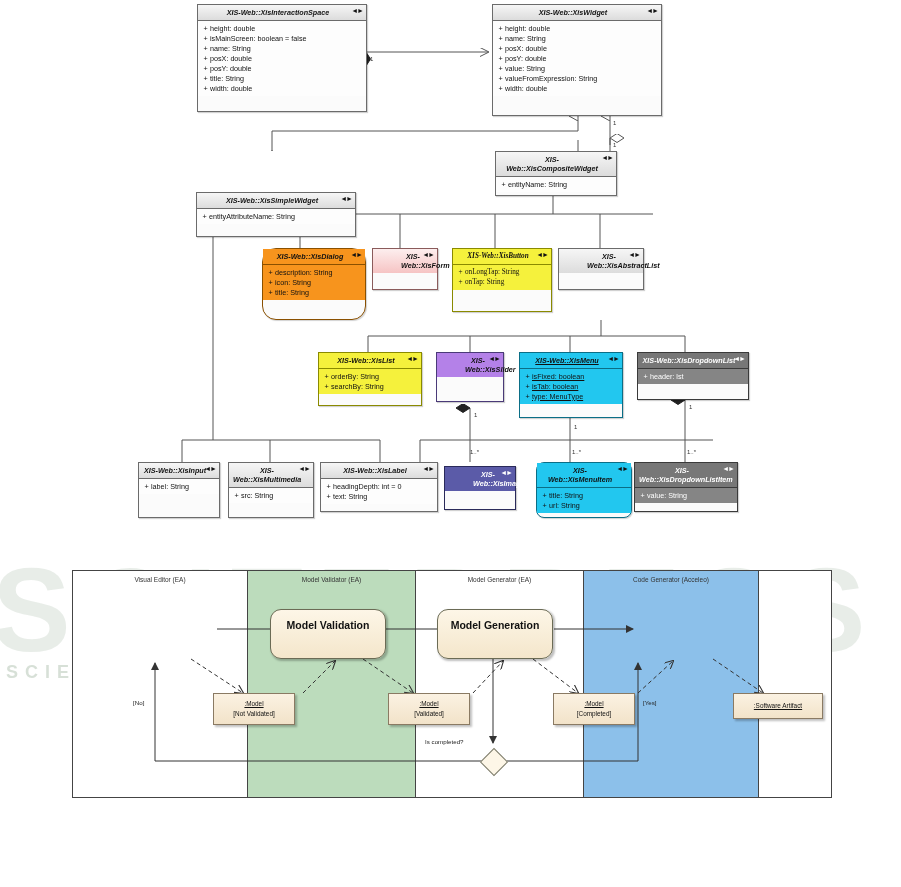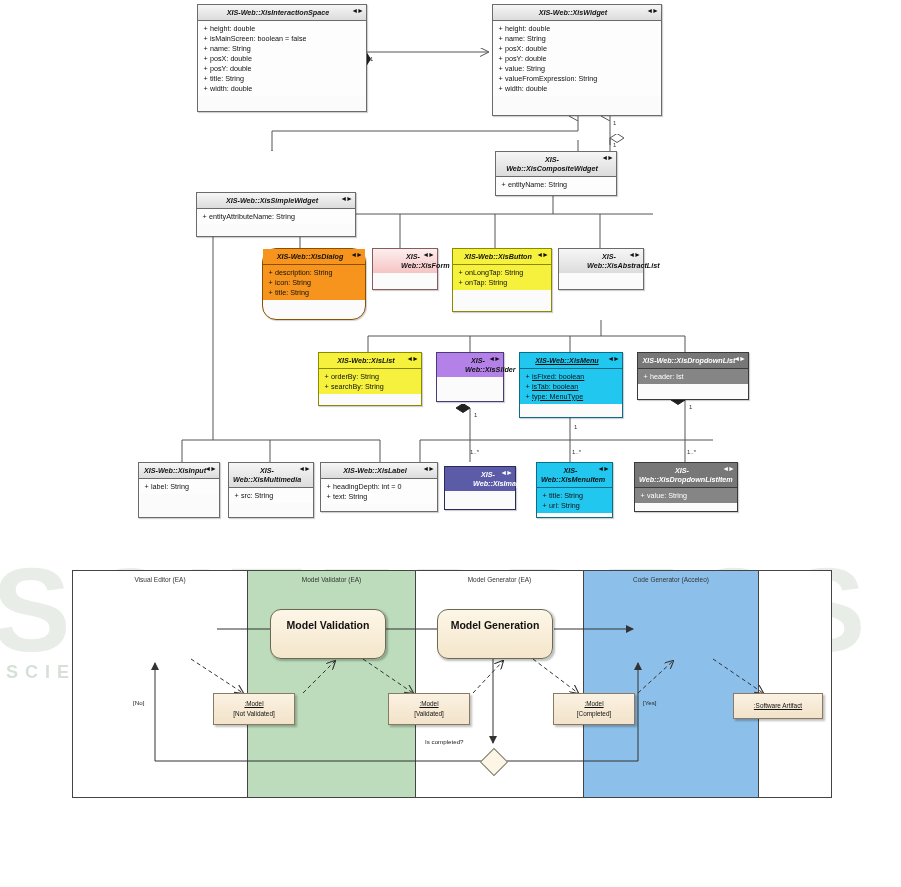--- a/index.html
+++ b/index.html
@@ -217,21 +217,21 @@
   </div>
 </div>
 
 <div class="uml pink noattr" id="c5" style="left:372px;top:248px;width:66px;height:42px;">
   <div class="hdr">
     <span>XIS-Web::XisForm</span>
     <span class="ifc">◄►</span>
   </div>
 </div>
 
-<div class="uml yellow" id="c6" style="left:452px;top:248px;width:100px;height:64px;">
+<div class="uml yellow" id="c6" style="left:452px;top:248px;width:100px;height:64px;font-family:Liberation Serif, serif;">
   <div class="hdr">
     <span>XIS-Web::XisButton</span>
     <span class="ifc">◄►</span>
   </div>
   <div class="attrs">
     <div><span class="vis">+</span><span>onLongTap: String</span></div>
     <div><span class="vis">+</span><span>onTap: String</span></div>
   </div>
 </div>
 
@@ -313,21 +313,21 @@
   </div>
 </div>
 
 <div class="uml navy noattr" id="c15" style="left:444px;top:466px;width:72px;height:44px;">
   <div class="hdr">
     <span>XIS-Web::XisImageSlider</span>
     <span class="ifc">◄►</span>
   </div>
 </div>
 
-<div class="uml cyan" id="c16" style="left:536px;top:462px;width:77px;height:56px;">
+<div class="uml cyan" id="c16" style="left:536px;top:462px;width:96px;height:56px;border-radius:8px;">
   <div class="hdr">
     <span>XIS-Web::XisMenuItem</span>
     <span class="ifc">◄►</span>
   </div>
   <div class="attrs">
     <div><span class="vis">+</span><span>title: String</span></div>
     <div><span class="vis">+</span><span>url: String</span></div>
   </div>
 </div>
 

